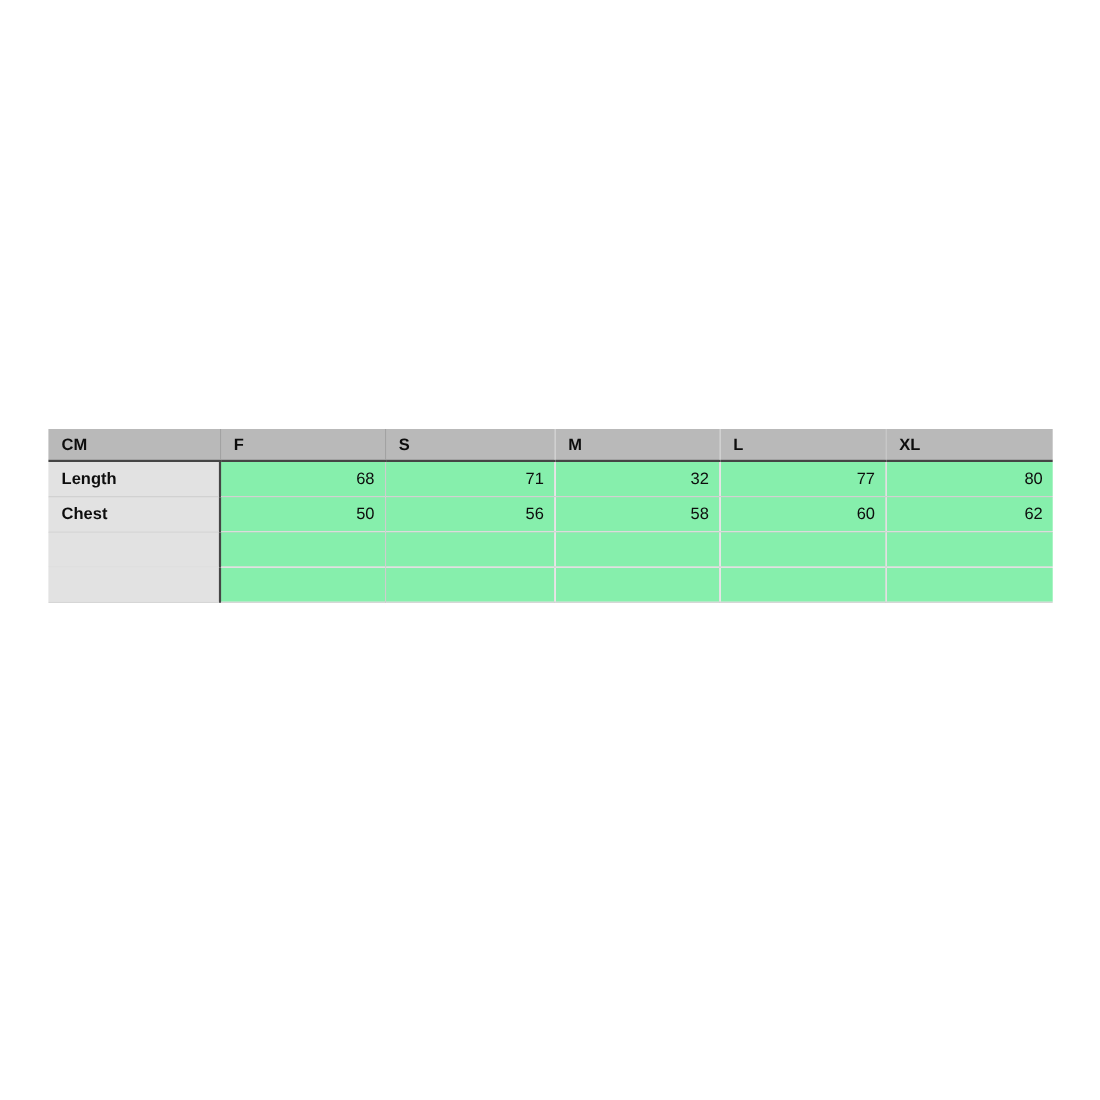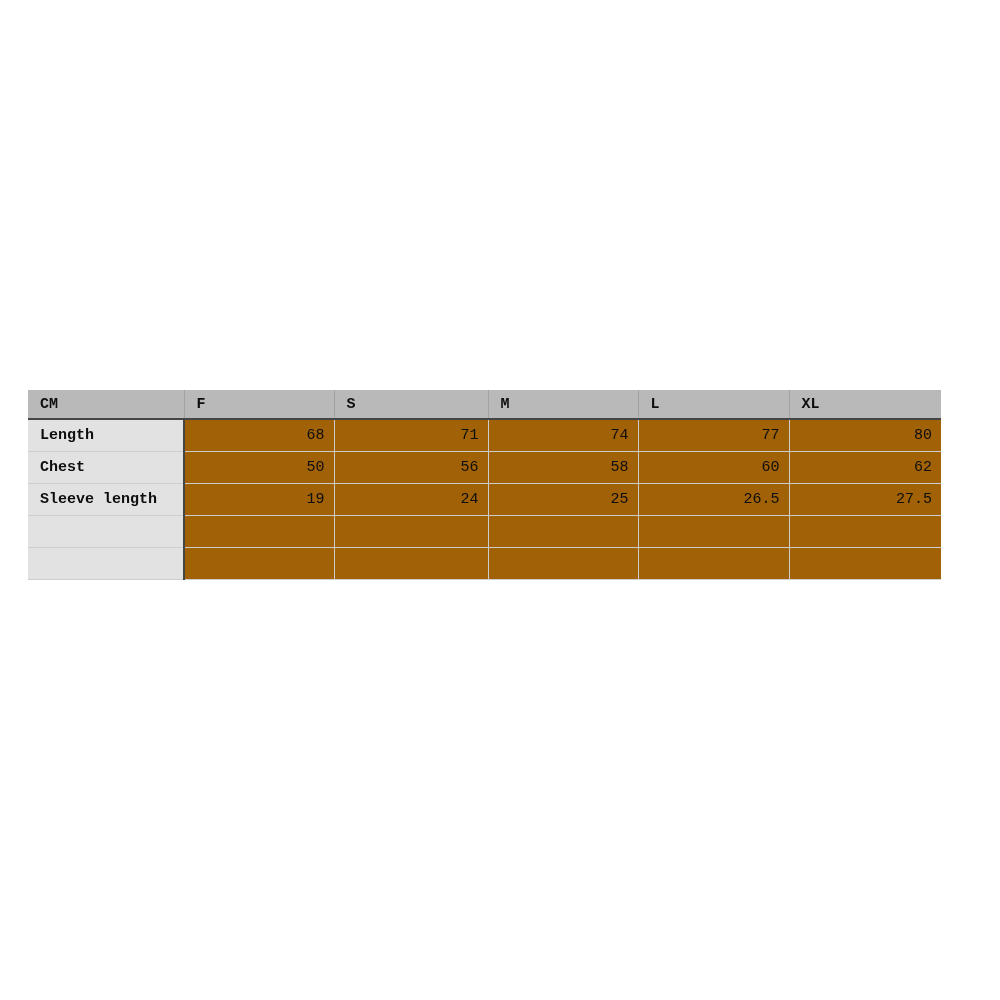--- a/index.html
+++ b/index.html
@@ -10,26 +10,25 @@
   }
   .canvas {
     position: relative;
     width: 1000px;
     height: 1000px;
     background: #ffffff;
     overflow: hidden;
   }
   table.size-chart {
     position: absolute;
-    left: 28px;
+    left: 44px;
     top: 390px;
     width: 913px;
     border-collapse: collapse;
     table-layout: fixed;
-    font-family: Liberation Mono, monospace;
   }
   table.size-chart th,
   table.size-chart td {
     font-size: 15px;
     line-height: 1;
     color: #0d0d0d;
     overflow: hidden;
     white-space: nowrap;
     vertical-align: middle;
   }
@@ -48,21 +47,21 @@
   tbody tr { height: 32px; }
   tbody th.rowlabel {
     background: #e2e2e2;
     font-weight: bold;
     text-align: left;
     padding: 0 12px 0 12px;
     border-right: 2px solid #454545;
     border-bottom: 1px solid #cdcdcd;
   }
   tbody td.value {
-    background: #a16207;
+    background: #86efac;
     text-align: right;
     padding: 0 9px 0 0;
     border-right: 1px solid #cdcdcd;
     border-bottom: 1px solid #cdcdcd;
   }
   tbody td.value:last-child { border-right: none; text-align: right; }
 </style>
 </head>
 <body>
 
@@ -84,39 +83,31 @@
         <th>M</th>
         <th>L</th>
         <th>XL</th>
       </tr>
     </thead>
     <tbody>
       <tr>
         <th class="rowlabel">Length</th>
         <td class="value">68</td>
         <td class="value">71</td>
-        <td class="value">74</td>
+        <td class="value">32</td>
         <td class="value">77</td>
         <td class="value">80</td>
       </tr>
       <tr>
         <th class="rowlabel">Chest</th>
         <td class="value">50</td>
         <td class="value">56</td>
         <td class="value">58</td>
         <td class="value">60</td>
         <td class="value">62</td>
-      </tr>
-      <tr>
-        <th class="rowlabel">Sleeve length</th>
-        <td class="value">19</td>
-        <td class="value">24</td>
-        <td class="value">25</td>
-        <td class="value">26.5</td>
-        <td class="value">27.5</td>
       </tr>
       <tr>
         <th class="rowlabel"></th>
         <td class="value"></td>
         <td class="value"></td>
         <td class="value"></td>
         <td class="value"></td>
         <td class="value"></td>
       </tr>
       <tr>

